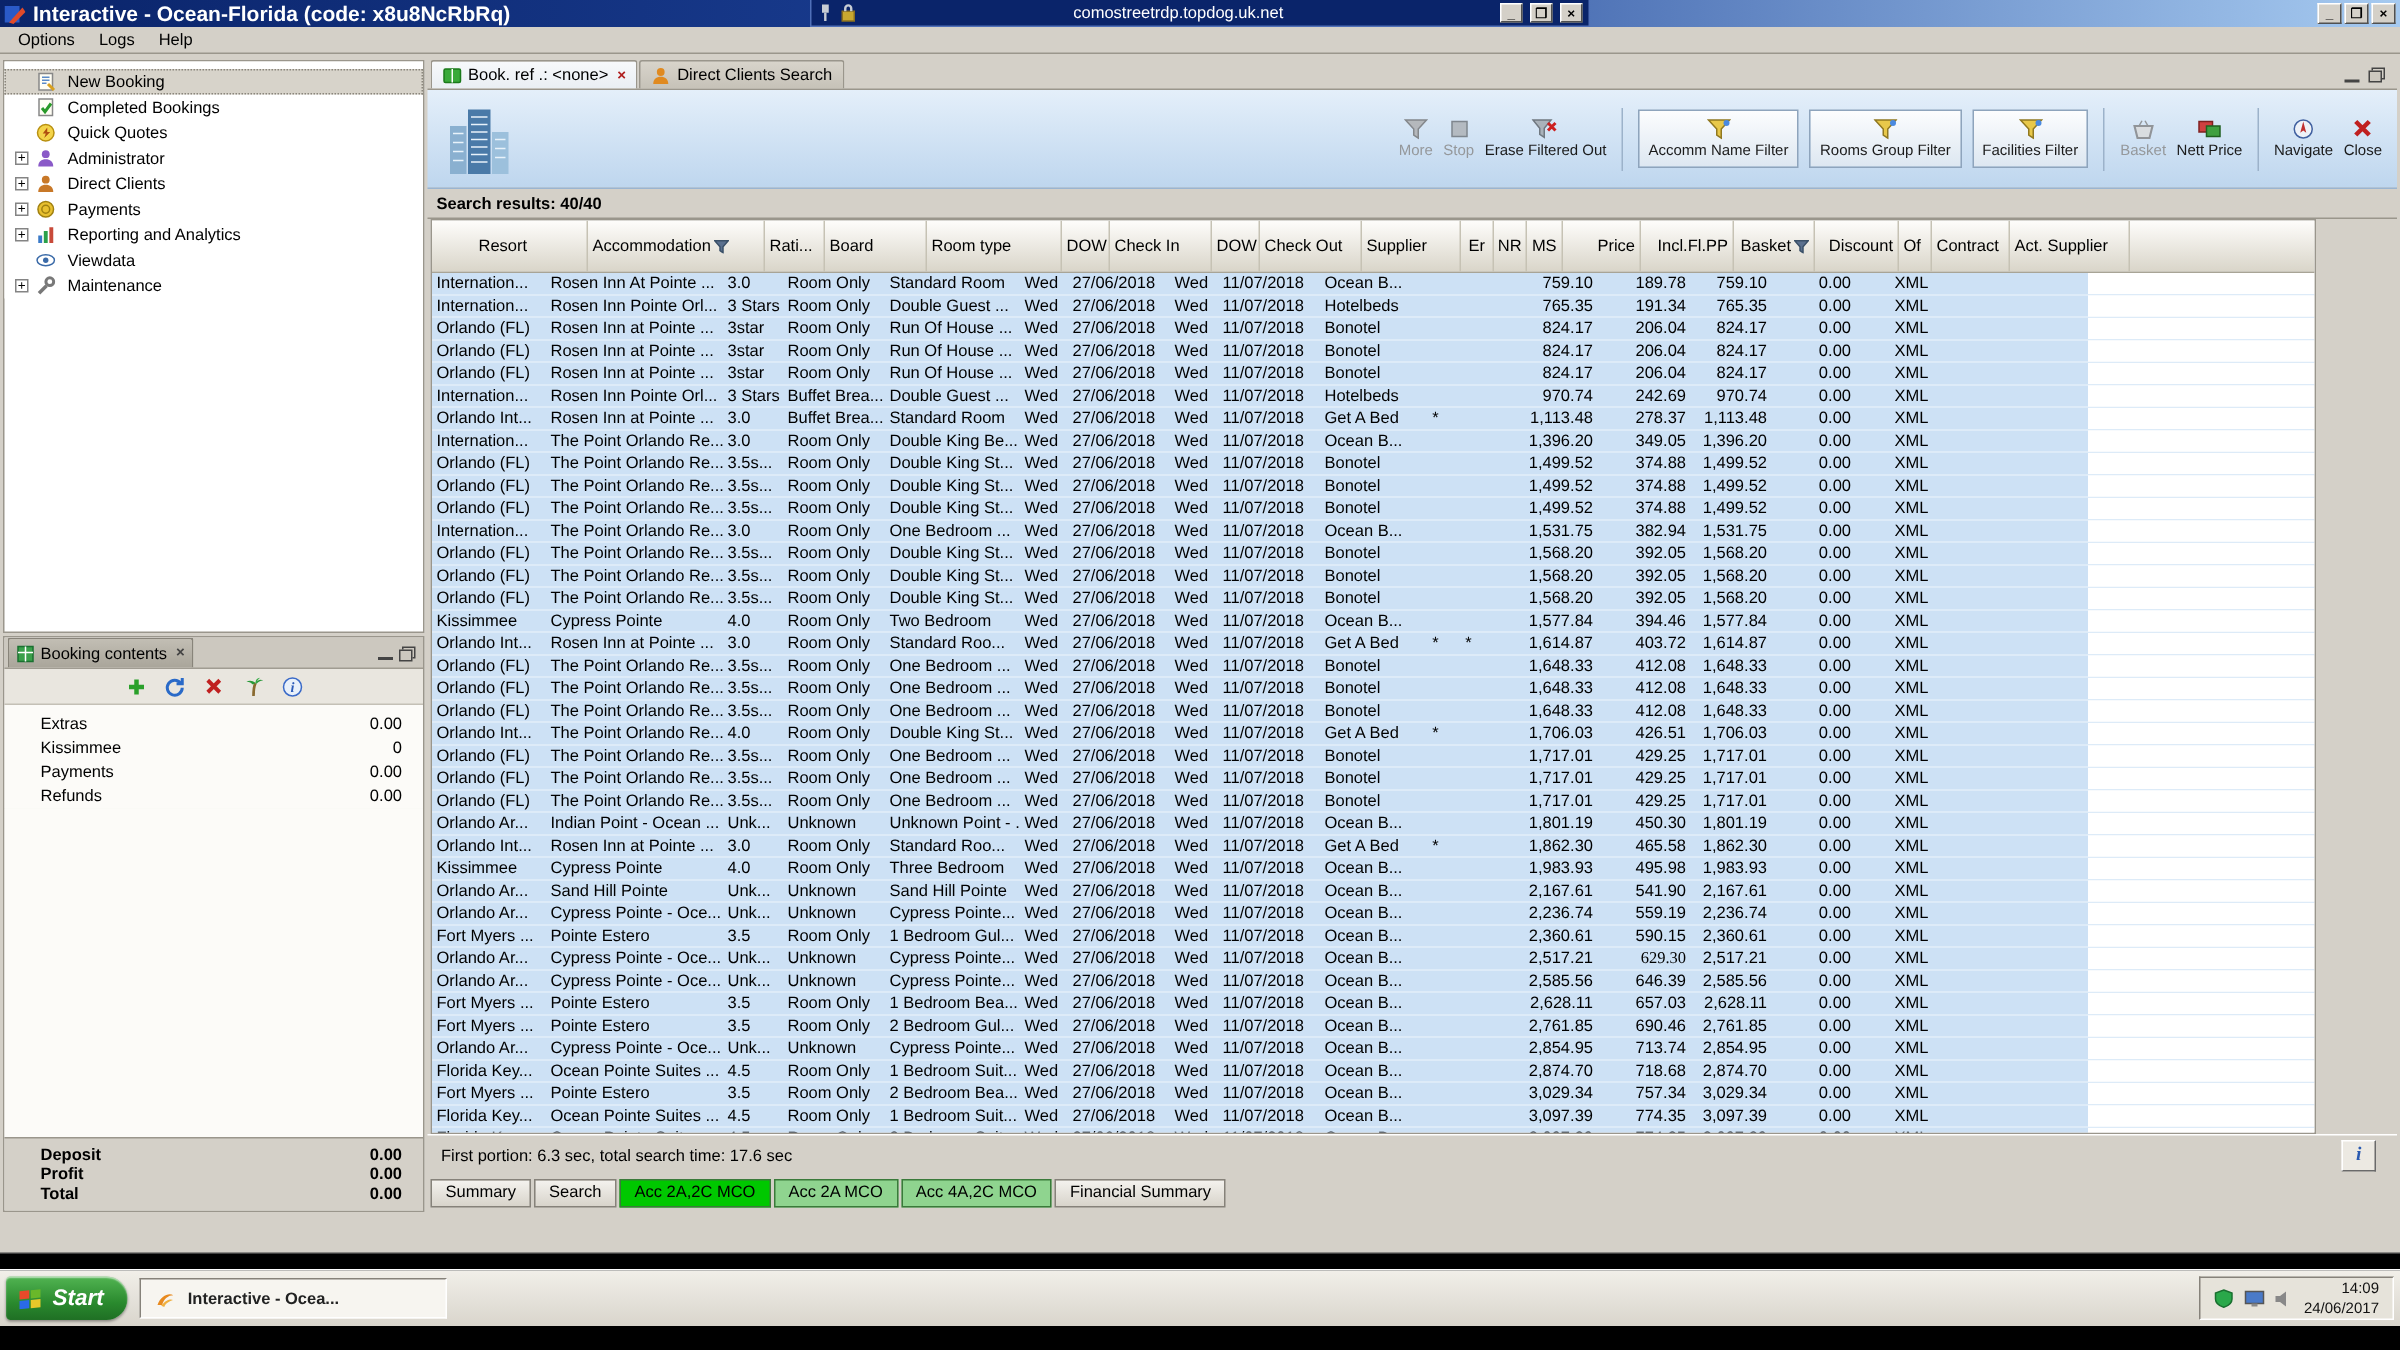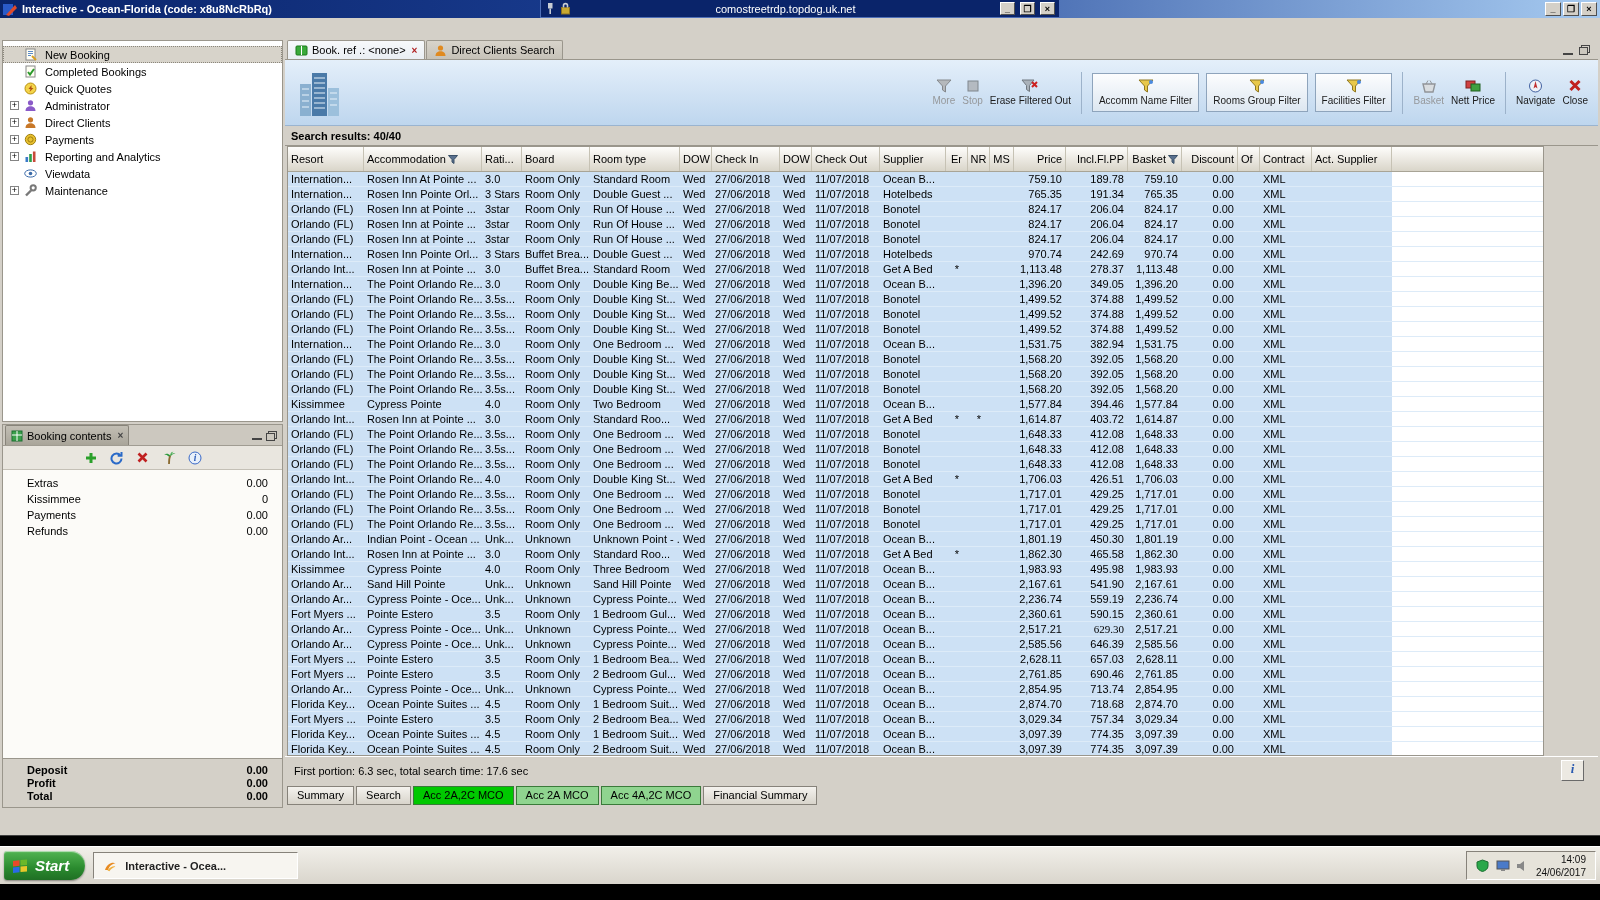--- a/index.html
+++ b/index.html
@@ -6,21 +6,21 @@
   html,body{background:#000;}
   body{font-family:"Liberation Sans",sans-serif;}
   .screen{position:relative;width:1600px;height:900px;background:#000;overflow:hidden;}
   .app{position:absolute;left:0;top:0;width:1600px;height:836px;background:#d4d0c8;border-bottom:1px solid #404040;}
 
   
   .titlebar{position:absolute;left:0;top:0;width:1600px;height:18px;
     background:linear-gradient(90deg,#0a246a 0%,#1b3f94 45%,#a6caf0 100%);
     display:flex;align-items:center;padding:0 3px;}
   .app-icon16{width:15px;height:14px;display:flex;align-items:center;}
-  .title-text{color:#fff;font-size:11px;font-weight:bold;margin-left:4px;white-space:nowrap;text-align:right;}
+  .title-text{color:#fff;font-size:14px;font-weight:bold;margin-left:4px;white-space:nowrap;text-align:right;}
   .win-controls{margin-left:auto;display:flex;gap:2px;}
   .mini-btn{width:16px;height:14px;background:#d4d0c8;border:1px solid;border-color:#fff #505050 #505050 #fff;
     font-size:9px;line-height:12px;text-align:center;color:#000;font-weight:bold;}
   .rdp-pill{position:absolute;left:50%;top:0;transform:translateX(-50%);width:520px;height:18px;
     background:#0a246a;border:1px solid #5070b8;border-top:none;display:flex;align-items:center;padding:0 4px;gap:5px;}
   .rdp-host{color:#fff;font-size:11px;flex:1;text-align:center;white-space:nowrap;}
   .rdp-pill .mini-btn{width:15px;height:13px;}
 
   
   .menubar{position:absolute;top:18px;left:0;width:1600px;height:18px;background:#d4d0c8;
@@ -88,21 +88,21 @@
   .tb-btn.boxed{border:1px solid #8ea4bc;background:linear-gradient(#fcfdfe,#dde7f1);padding:4px 6px;}
   .tb-btn.disabled{color:#8c8c8c;filter:grayscale(.8);opacity:.85;}
   .tb-icon{height:15px;display:flex;align-items:center;margin-bottom:2px;}
   .tb-sep{width:1px;height:42px;background:#9cb2ca;margin:0 3px;}
 
   .results-label{position:absolute;top:86px;left:0;right:0;height:20px;background:#d4d0c8;
     border-bottom:1px solid #9a968c;font-size:11px;font-weight:bold;display:flex;align-items:center;padding-left:6px;}
 
   .results-table{position:absolute;top:106px;left:2px;width:1257px;height:610px;background:#fff;
     border:1px solid #9a968c;overflow:hidden;font-size:11px;}
-  .t-head{display:flex;height:25px;background:linear-gradient(#fefdfb,#d9d5c9);border-bottom:1px solid #a8a496;}
+  .t-head{display:flex;height:35px;background:linear-gradient(#fefdfb,#d9d5c9);border-bottom:1px solid #a8a496;padding-left:28px;}
   .t-th{flex:none;padding:0 3px;border-right:1px solid #c6c2b4;white-space:nowrap;overflow:hidden;
     display:flex;align-items:center;gap:2px;}
   .t-th.right{justify-content:flex-end;}
   .t-th.center{justify-content:center;}
   .t-th.filler{flex:1;border-right:none;}
   .th-funnel{display:flex;align-items:center;}
   .t-row{display:flex;height:15px;border-bottom:1px solid #ddebf8;}
   .t-td{flex:none;padding:0 3px;white-space:nowrap;overflow:hidden;background:#cde1f5;line-height:14px;}
   .t-td.right{text-align:right;padding-right:4px;}
   .t-td.center{text-align:center;}
@@ -176,20 +176,25 @@
               <path d="M3.5 5.5 V3.6 a2 2 0 0 1 4 0 V5.5" fill="none" stroke="#c8cdd4" stroke-width="1.6"></path>
             </svg>
           </span>
         <span class="rdp-host">comostreetrdp.topdog.uk.net</span>
         <div class="mini-btn">_</div>
         <div class="mini-btn">❐</div>
         <div class="mini-btn">×</div>
       </div>
     </div>
 
+    <div class="menubar">
+        <div class="menu-item">Options</div>
+        <div class="menu-item">Logs</div>
+        <div class="menu-item">Help</div>
+      </div>
 
     <div class="interactive-panel">
       <div class="tree">
           <div class="tree-item selected">
             <div class="expand hiddenbox">+</div>
             <div class="tree-icon">
               <svg width="13" height="13">
                 <rect x="2" y="1" width="9" height="11" fill="#fffef4" stroke="#888"></rect>
                 <path d="M4 3.5 h5 M4 5.5 h5 M4 7.5 h3" stroke="#5a8ac8"></path>
                 <path d="M8 8 l4 4" stroke="#d8a020" stroke-width="2"></path>

